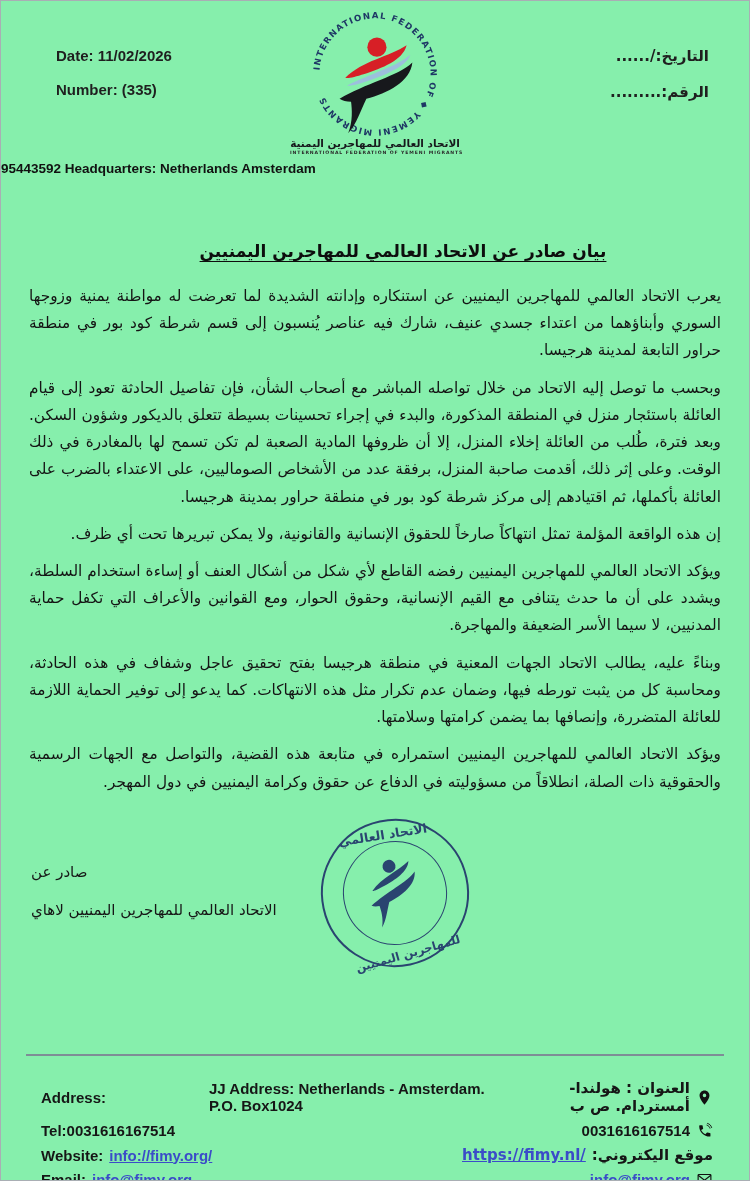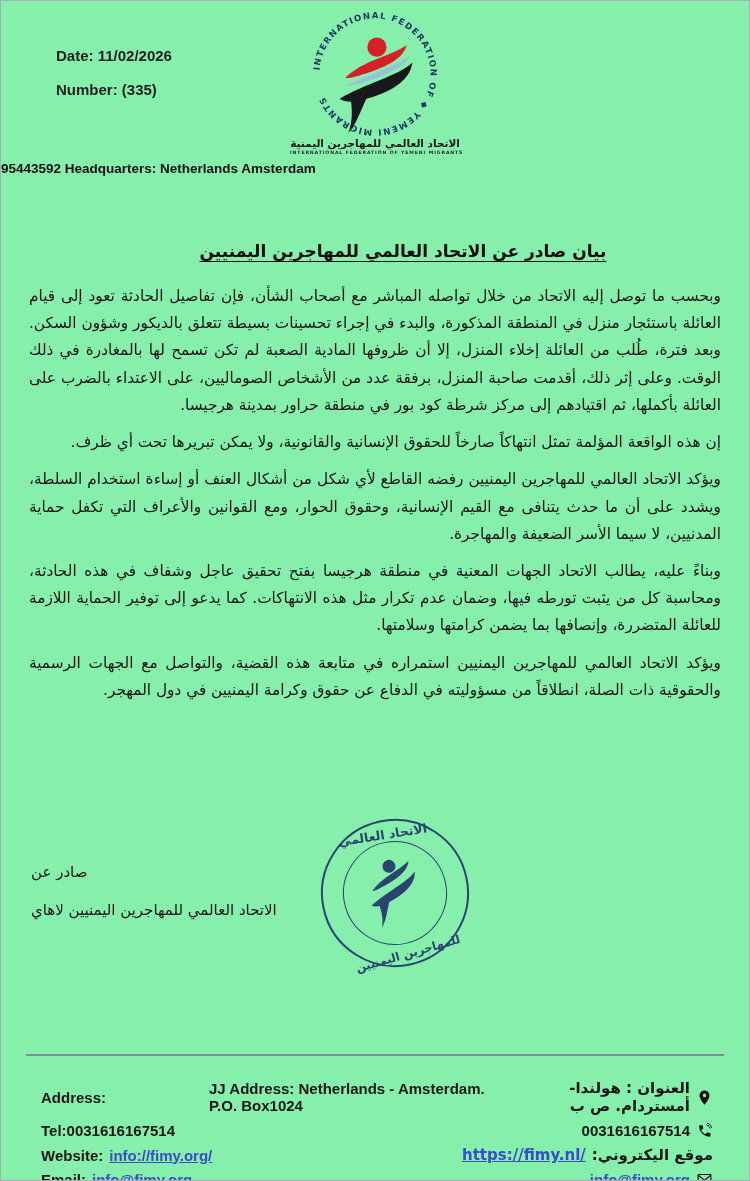--- a/index.html
+++ b/index.html
@@ -50,20 +50,24 @@
 </head>
 <body>
 
 <div class="page">
 
   <div class="hdr-left">
     <div>Date: 11/02/2026</div>
     <div>Number: (335)</div>
   </div>
 
+  <div class="hdr-right">
+    <div>التاريخ:/......</div>
+    <div>الرقم:.........</div>
+  </div>
 
   <div class="logo-wrap">
     <svg class="logo-svg" width="150" height="136" viewBox="0 0 150 142">
       <defs>
         <path id="ringPath" d="M 17,72 A 58,58 0 1 1 133,72 A 58,58 0 1 1 17,72"></path>
       </defs>
       <text font-size="9" font-weight="bold" fill="#1e3765" letter-spacing="1.4" font-family="DejaVu Sans, sans-serif">
         <textPath href="#ringPath" startOffset="1%">INTERNATIONAL FEDERATION OF ◆ YEMENI MIGRANTS</textPath>
       </text>
       <g>
@@ -75,20 +79,21 @@
     </svg>
     <span class="logo-ar">الاتحاد العالمي للمهاجرين اليمنية</span>
     <span class="logo-en-small">INTERNATIONAL FEDERATION OF YEMENI MIGRANTS</span>
   </div>
 
   <div class="hq-line">95443592 Headquarters: Netherlands Amsterdam</div>
 
   <div class="doc-title">بيان صادر عن الاتحاد العالمي للمهاجرين اليمنيين</div>
 
   <div class="body-text">
+    <p>يعرب الاتحاد العالمي للمهاجرين اليمنيين عن استنكاره وإدانته الشديدة لما تعرضت له مواطنة يمنية وزوجها السوري وأبناؤهما من اعتداء جسدي عنيف، شارك فيه عناصر يُنسبون إلى قسم شرطة كود بور في منطقة حراور التابعة لمدينة هرجيسا.</p>
     <p>وبحسب ما توصل إليه الاتحاد من خلال تواصله المباشر مع أصحاب الشأن، فإن تفاصيل الحادثة تعود إلى قيام العائلة باستئجار منزل في المنطقة المذكورة، والبدء في إجراء تحسينات بسيطة تتعلق بالديكور وشؤون السكن. وبعد فترة، طُلب من العائلة إخلاء المنزل، إلا أن ظروفها المادية الصعبة لم تكن تسمح لها بالمغادرة في ذلك الوقت. وعلى إثر ذلك، أقدمت صاحبة المنزل، برفقة عدد من الأشخاص الصوماليين، على الاعتداء بالضرب على العائلة بأكملها، ثم اقتيادهم إلى مركز شرطة كود بور في منطقة حراور بمدينة هرجيسا.</p>
     <p>إن هذه الواقعة المؤلمة تمثل انتهاكاً صارخاً للحقوق الإنسانية والقانونية، ولا يمكن تبريرها تحت أي ظرف.</p>
     <p>ويؤكد الاتحاد العالمي للمهاجرين اليمنيين رفضه القاطع لأي شكل من أشكال العنف أو إساءة استخدام السلطة، ويشدد على أن ما حدث يتنافى مع القيم الإنسانية، وحقوق الحوار، ومع القوانين والأعراف التي تكفل حماية المدنيين، لا سيما الأسر الضعيفة والمهاجرة.</p>
     <p>وبناءً عليه، يطالب الاتحاد الجهات المعنية في منطقة هرجيسا بفتح تحقيق عاجل وشفاف في هذه الحادثة، ومحاسبة كل من يثبت تورطه فيها، وضمان عدم تكرار مثل هذه الانتهاكات. كما يدعو إلى توفير الحماية اللازمة للعائلة المتضررة، وإنصافها بما يضمن كرامتها وسلامتها.</p>
     <p>ويؤكد الاتحاد العالمي للمهاجرين اليمنيين استمراره في متابعة هذه القضية، والتواصل مع الجهات الرسمية والحقوقية ذات الصلة، انطلاقاً من مسؤوليته في الدفاع عن حقوق وكرامة اليمنيين في دول المهجر.</p>
   </div>
 
   <div class="sig-block">
     <div class="sig-issued">صادر عن</div>
     <div class="sig-org">الاتحاد العالمي للمهاجرين اليمنيين لاهاي</div>

